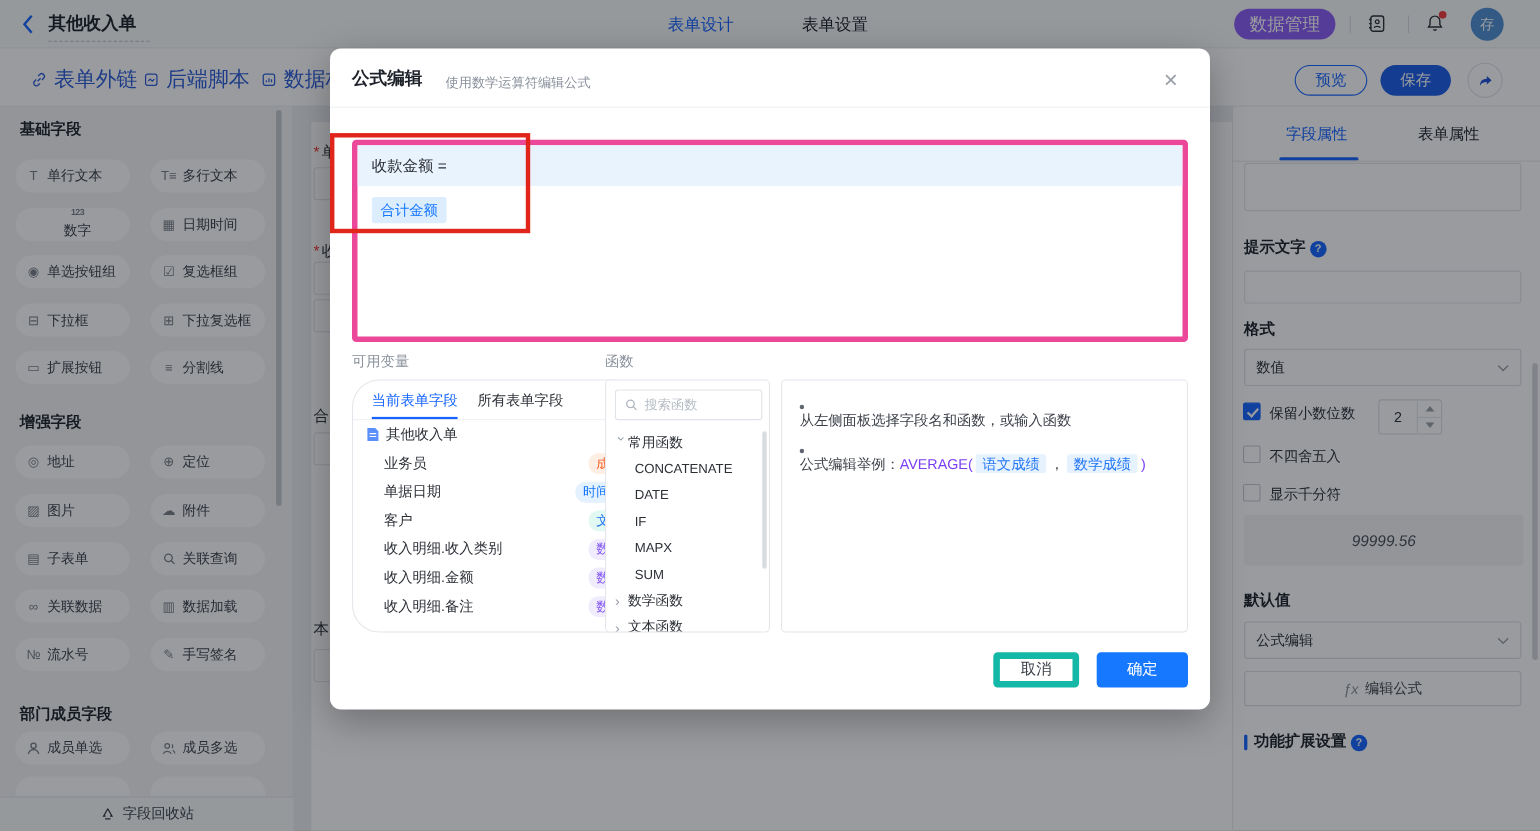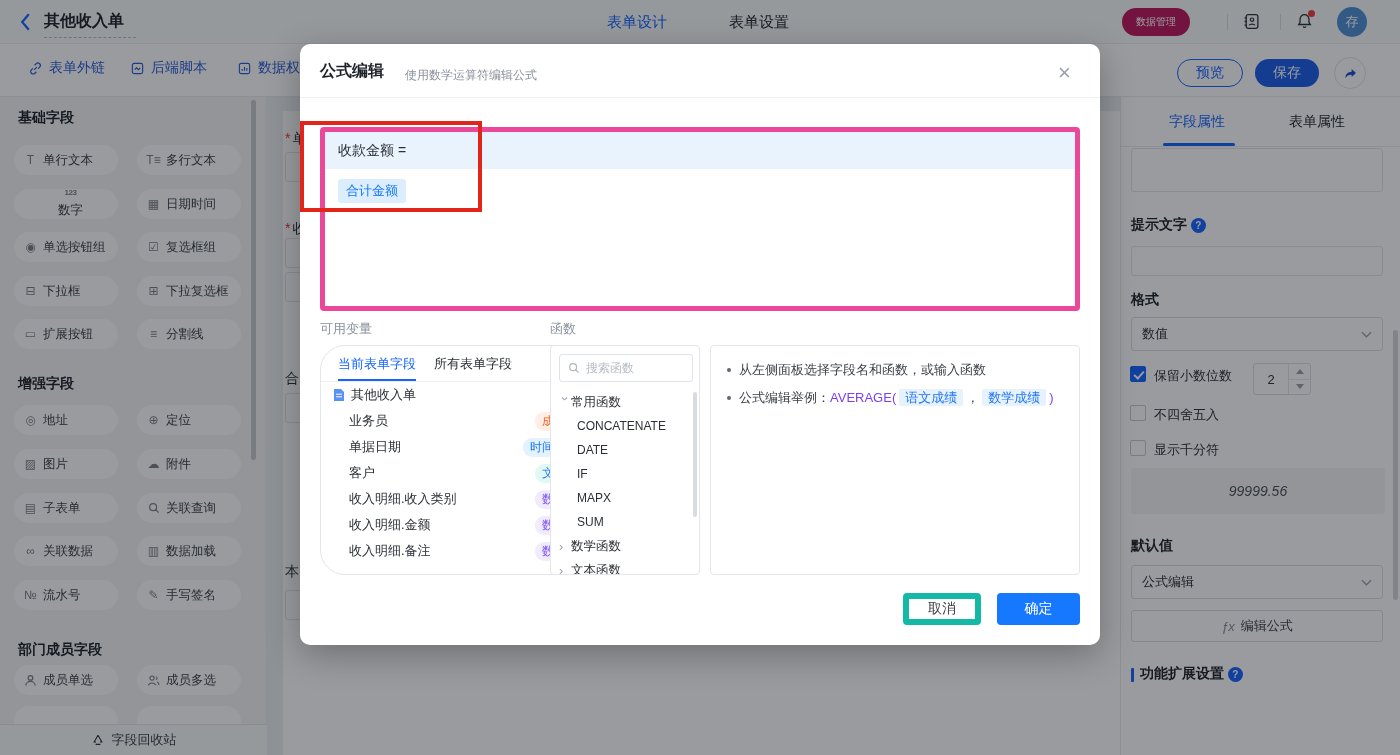--- a/index.html
+++ b/index.html
@@ -9,27 +9,27 @@
     font-family:"Liberation Sans","DejaVu Sans",sans-serif;
     background:#eceef1; color:#2b2f36;
   }
   .abs { position:absolute; }
   
   .topbar { left:0; top:0; width:1400px; height:44px; background:#fafbfc; border-bottom:1px solid #ebedf0; }
   .title { font-size:16px; font-weight:bold; color:#1d2129; }
   .dash-underline { border-bottom:1px dashed #b9c0ca; }
   .toptab { font-size:15px; color:#1d2129; cursor:pointer; }
   .toptab.active { color:#1664ff; }
-  .pillbtn-green { background:#be185d; color:#fff; border-radius:15px; height:28px; display:flex; align-items:center; padding:0 14px; font-size:10px; }
+  .pillbtn-green { background:#8b5cf6; color:#fff; border-radius:15px; height:28px; display:flex; align-items:center; padding:0 14px; font-size:16px; }
   .vdiv { width:1px; height:16px; background:#d8dce2; }
   .avatar { width:30px; height:30px; border-radius:50%; background:#4e8fd5; color:#fff; font-size:13px; display:flex; align-items:center; justify-content:center; }
   .reddot { position:absolute; right:-2px; top:-2px; width:7px; height:7px; border-radius:50%; background:#f23c3c; }
   
   .toolbar { left:0; top:44px; width:1400px; height:53px; background:#fff; border-bottom:1px solid #e8eaed; }
-  .toollink { display:flex; align-items:center; gap:6px; color:#2b5cd9; font-size:14px; cursor:pointer; }
+  .toollink { display:flex; align-items:center; gap:6px; color:#2b5cd9; font-size:19px; cursor:pointer; }
   .btn-outline-blue { height:28px; border:1px solid #1664ff; color:#1664ff; background:#fff; border-radius:15px; padding:0 18px; font-size:14px; display:flex; align-items:center; }
   .btn-solid-blue { height:28px; background:#1a5ce8; color:#fff; border-radius:15px; padding:0 18px; font-size:14px; display:flex; align-items:center; }
   .sharebtn { width:32px; height:32px; border-radius:50%; background:#fff; border:1px solid #dfe3ea; display:flex; align-items:center; justify-content:center; }
   
   .sidebar { left:0; top:97px; width:267px; height:658px; background:#f4f5f7; border-right:1px solid #e8eaed; }
   .sec-title { font-size:14px; font-weight:bold; color:#1d2129; }
   .fpill { position:absolute; width:104px; height:30px; background:#fff; border-radius:16px; display:flex; align-items:center; gap:5px; padding:0 0 0 9px; font-size:12.5px; color:#3c414a; cursor:pointer; }
   .pi { width:15px; display:inline-flex; justify-content:center; color:#7a8089; font-size:12px; line-height:1; }
   .pi.num { font-size:8px; font-weight:bold; letter-spacing:-0.5px; }
   .sb-scroll { left:251px; top:3px; width:5px; height:360px; background:#c4c8cf; border-radius:3px; }
@@ -88,21 +88,21 @@
   .b-array { background:#f0ecfe; color:#8358f5; }
   .chev { color:#9aa0a8; font-size:13px; display:inline-block; width:12px; }
   .rot90 { transform:rotate(90deg); }
   .v-scroll { position:absolute; right:2px; width:4px; background:#d8dbdf; border-radius:2px; }
   .searchbox { position:absolute; left:8px; top:8px; width:134px; height:28px; border:1px solid #e0e3e8; border-radius:3px; display:flex; align-items:center; gap:6px; padding:0 8px; }
   .searchbox input { border:none; outline:none; width:86px; font-size:12px; color:#2b2f36; font-family:inherit; background:transparent; }
   .searchbox input::placeholder { color:#b6bcc4; }
   .frow { height:24px; display:flex; align-items:center; font-size:12.5px; color:#2b2f36; padding-left:8px; cursor:pointer; }
   .frow.item { padding-left:26px; font-size:12px; }
   .bullet { width:4px; height:4px; border-radius:50%; background:#5f6672; margin:8px 8px 0 0; flex:none; }
-  .tiprow { display:flex; font-size:13px; color:#3a3f47; line-height:20px; margin-bottom:8px; }
+  .tiprow { display:flex; font-size:13px; color:#3a3f47; line-height:20px; margin-bottom:8px;flex-direction:column; }
   .fn-purple { color:#7b3ff2; }
   .tagpill { background:#e6f2fe; color:#2276f5; padding:1px 6px; border-radius:2px; margin:0 3px; }
   .m-btn-cancel { position:absolute; border:6px solid #14b8a6; border-radius:4px; background:#fff; font-size:14px; color:#3a3f47; display:flex; align-items:center; justify-content:center; cursor:pointer; }
   .m-btn-ok { position:absolute; border-radius:4px; background:#1677ff; font-size:14px; color:#fff; display:flex; align-items:center; justify-content:center; cursor:pointer; }
   .redbox { left:300px; top:121px; width:182px; height:91px; border:4px solid #e2251b; z-index:60; pointer-events:none; }
 </style>
 </head>
 <body>
 
 <div id="app">

